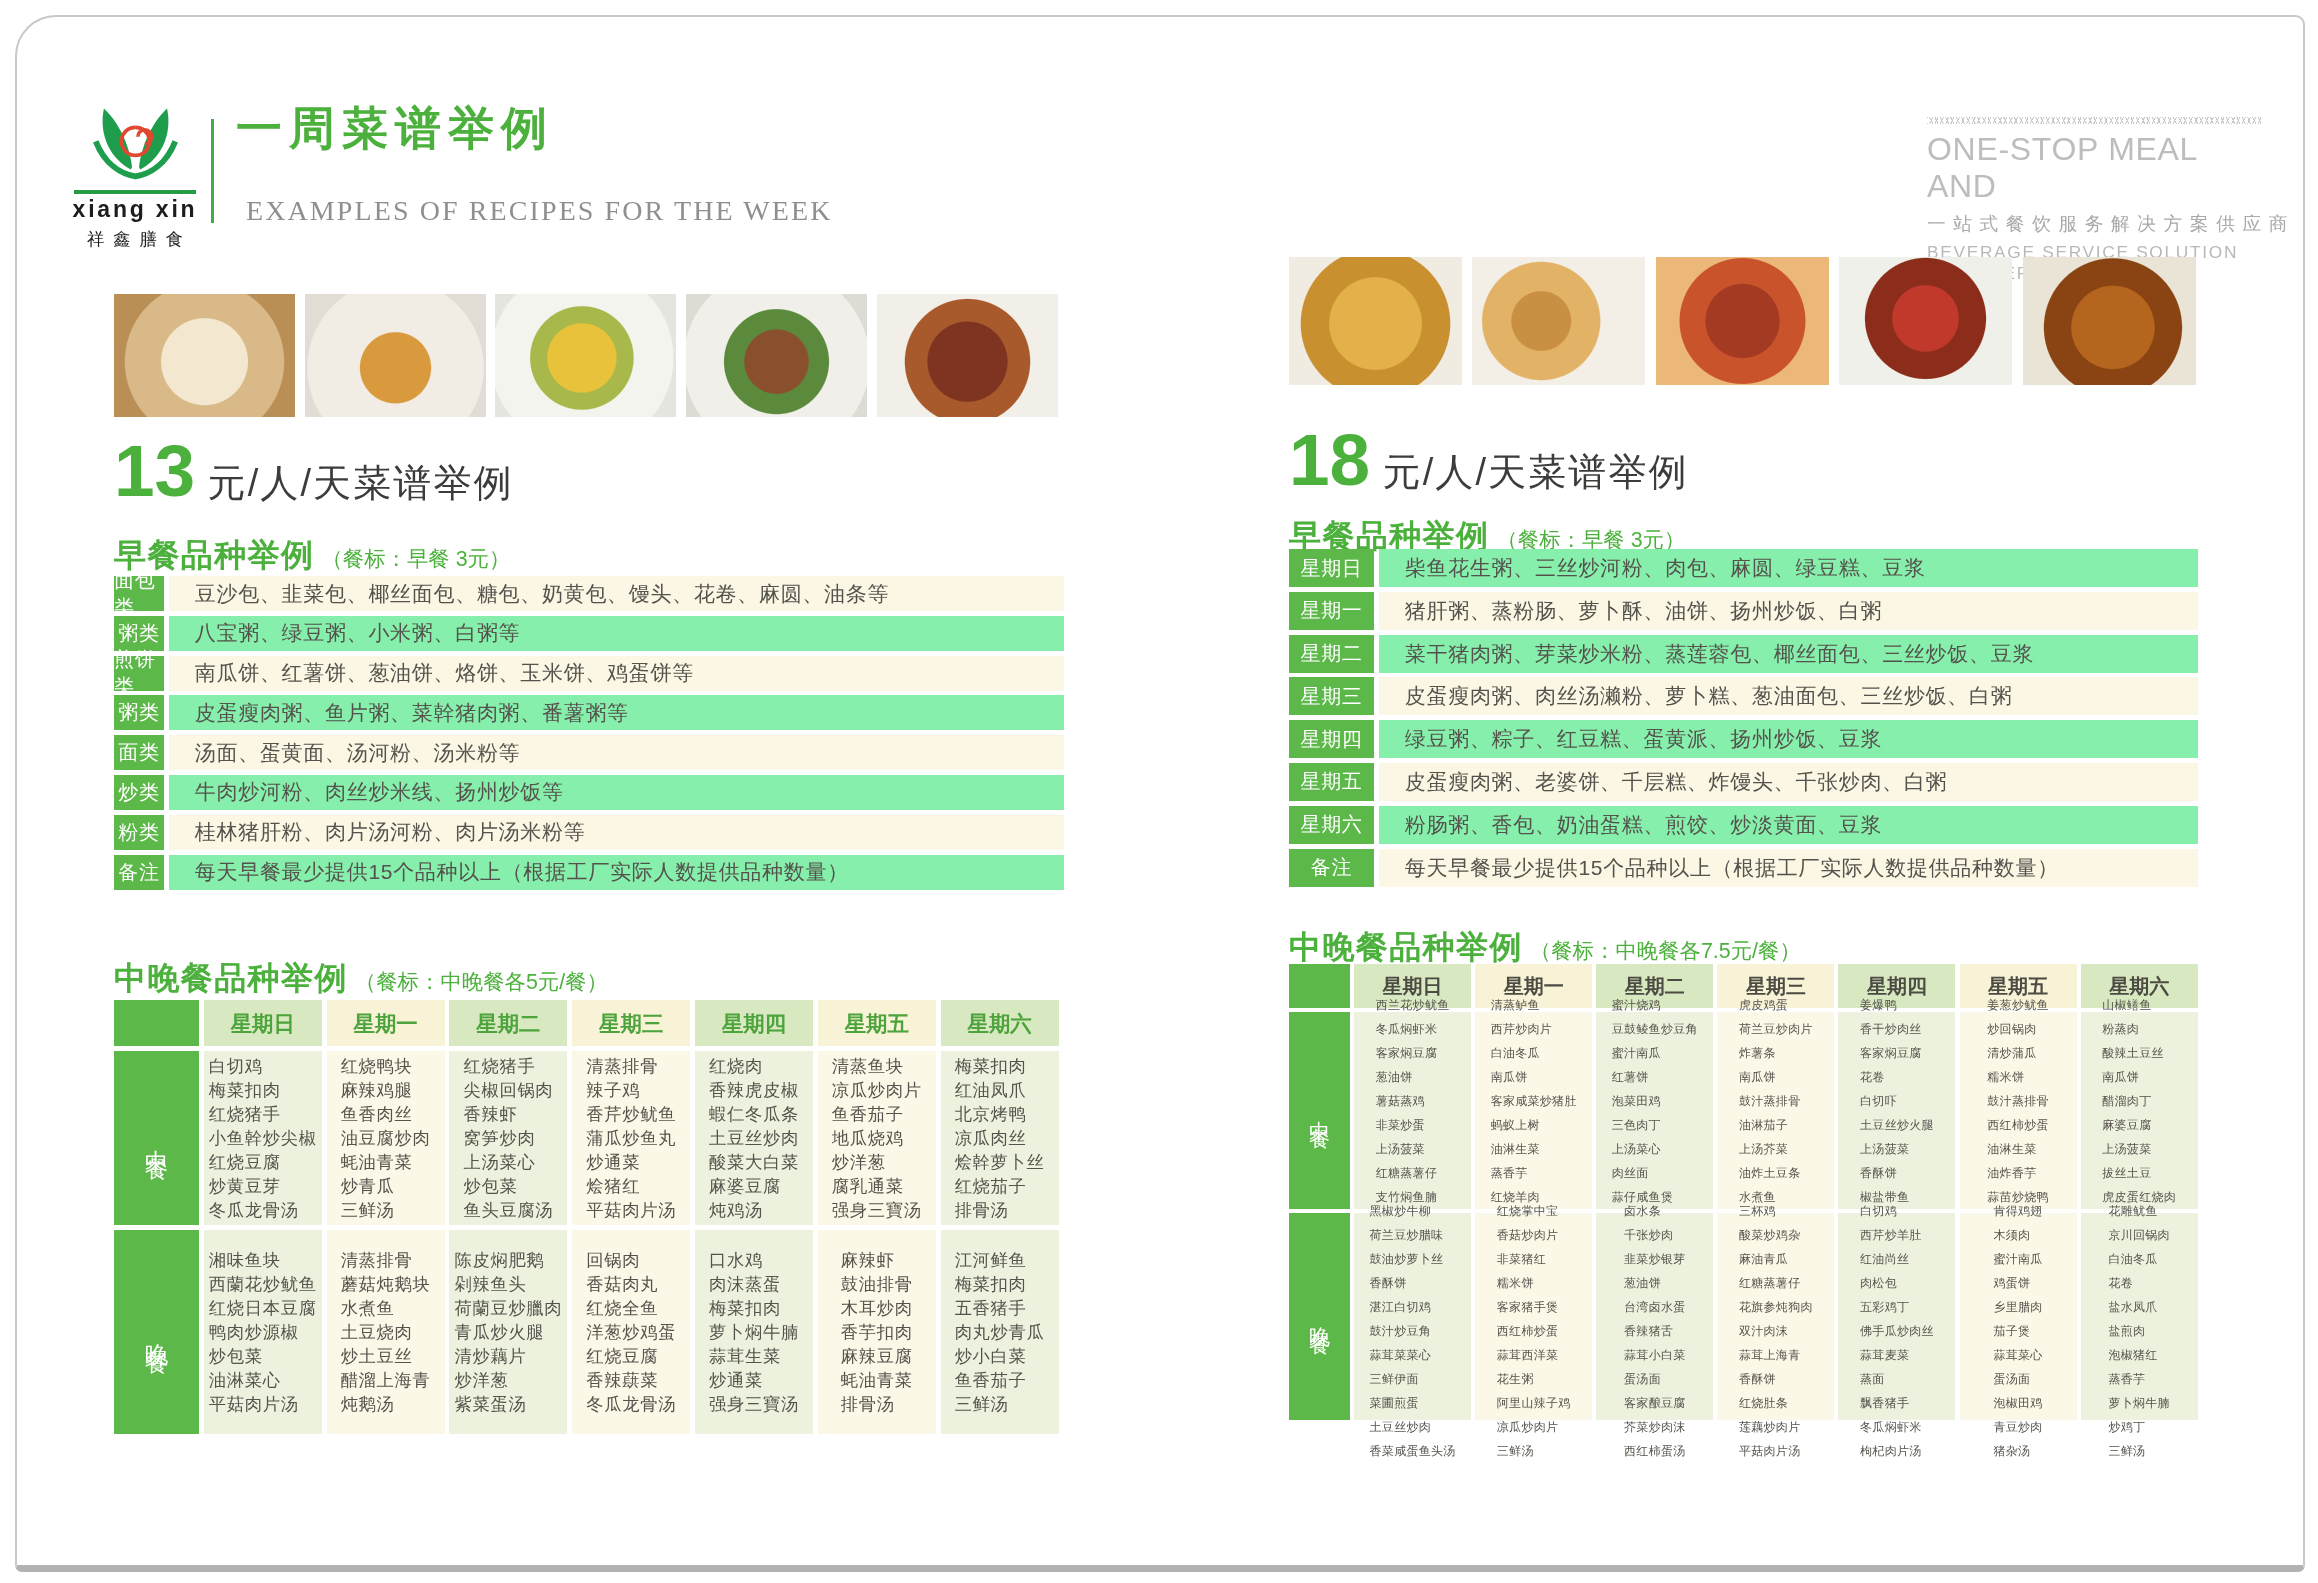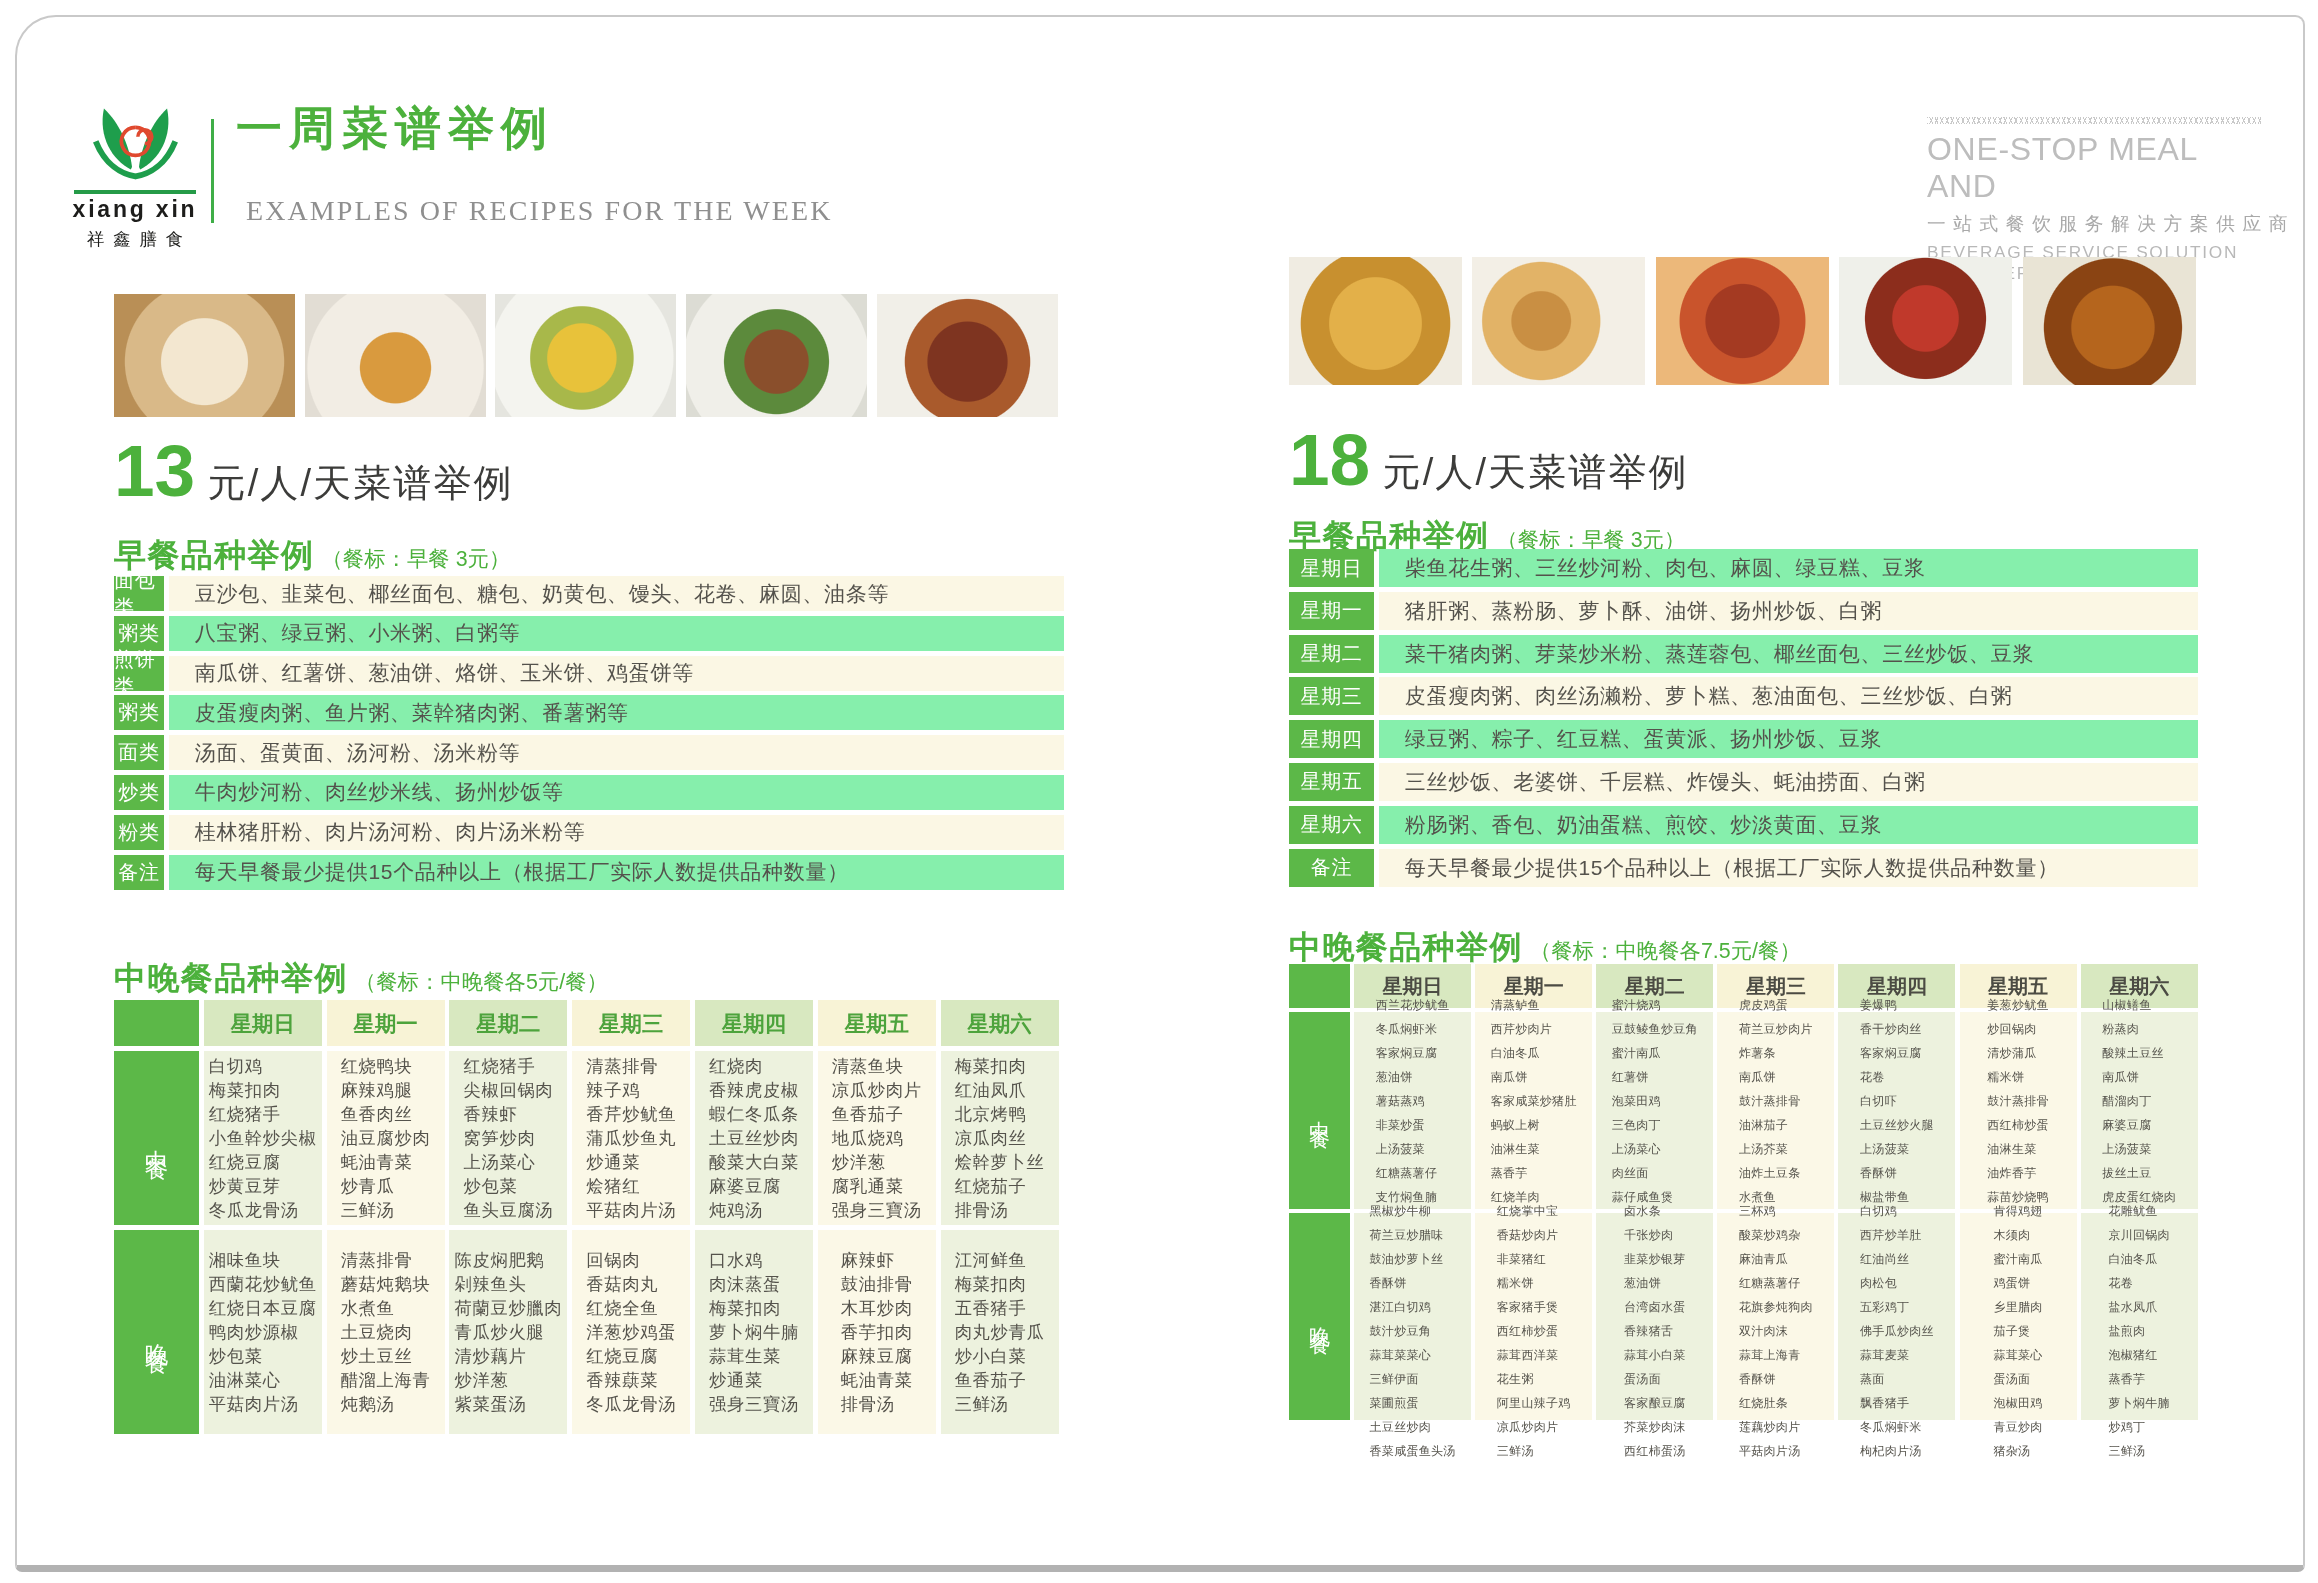--- a/index.html
+++ b/index.html
@@ -314,21 +314,21 @@
     <div class="bf-item bgg">柴鱼花生粥、三丝炒河粉、肉包、麻圆、绿豆糕、豆浆</div>
     <div class="bf-label">星期一</div>
     <div class="bf-item bgc">猪肝粥、蒸粉肠、萝卜酥、油饼、扬州炒饭、白粥</div>
     <div class="bf-label">星期二</div>
     <div class="bf-item bgg">菜干猪肉粥、芽菜炒米粉、蒸莲蓉包、椰丝面包、三丝炒饭、豆浆</div>
     <div class="bf-label">星期三</div>
     <div class="bf-item bgc">皮蛋瘦肉粥、肉丝汤濑粉、萝卜糕、葱油面包、三丝炒饭、白粥</div>
     <div class="bf-label">星期四</div>
     <div class="bf-item bgg">绿豆粥、粽子、红豆糕、蛋黄派、扬州炒饭、豆浆</div>
     <div class="bf-label">星期五</div>
-    <div class="bf-item bgc">三丝炒饭、老婆饼、千层糕、炸馒头、蚝油捞面、白粥</div>
+    <div class="bf-item bgc">皮蛋瘦肉粥、老婆饼、千层糕、炸馒头、千张炒肉、白粥</div>
     <div class="bf-label">星期六</div>
     <div class="bf-item bgg">粉肠粥、香包、奶油蛋糕、煎饺、炒淡黄面、豆浆</div>
     <div class="bf-label">备注</div>
     <div class="bf-item bgc">每天早餐最少提供15个品种以上（根据工厂实际人数提供品种数量）</div>
   </div>
 
   <div class="abs sec-title" style="left:1289px;top:926px;">
     <span class="sec-main">中晚餐品种举例</span>
     <span class="sec-note">（餐标：中晚餐各7.5元/餐）</span>
   </div>

